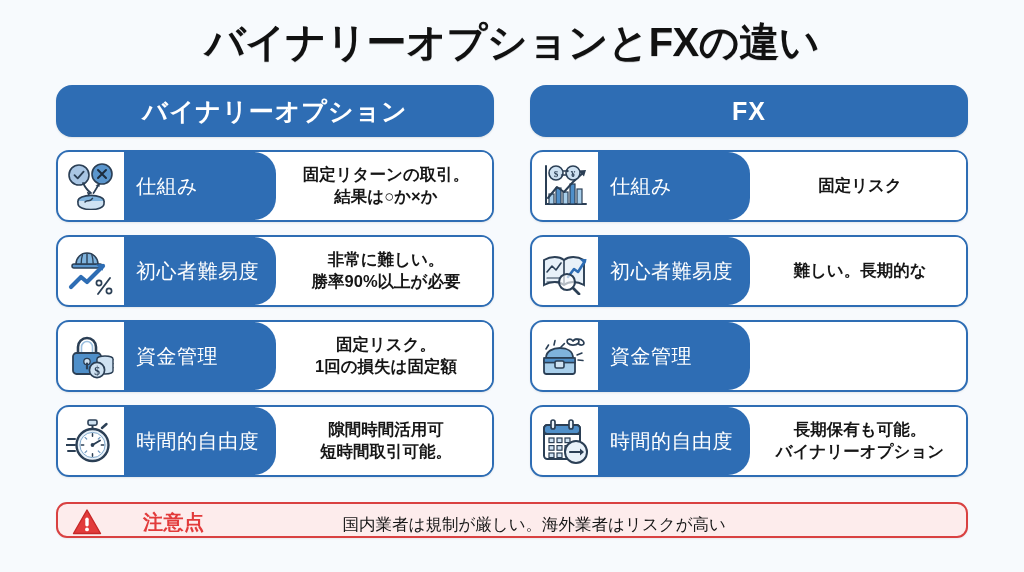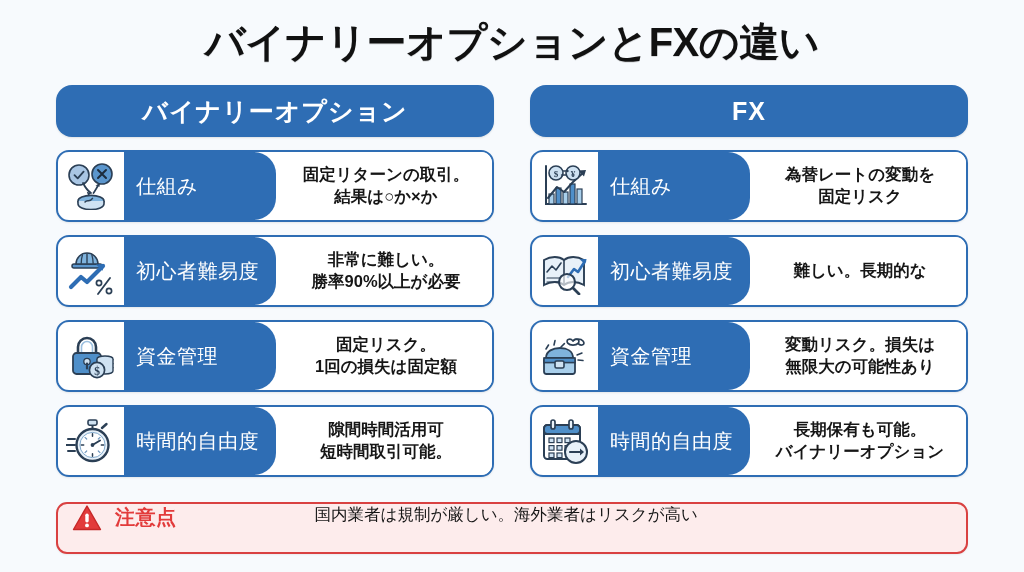--- a/index.html
+++ b/index.html
@@ -120,27 +120,28 @@
     color: #161616;
     white-space: nowrap;
   }
 
   
   #warning-bar {
     position: absolute;
     left: 56px;
     right: 56px;
     top: 502px;
-    height: 52px;
+    height: 36px;
     background: #fdecec;
     border: 2px solid #d94141;
     border-radius: 11px;
     display: flex;
-    align-items: flex-start;
+    align-items: flex-end;
     box-shadow: 0 1px 2px rgba(0,0,0,0.06);
+    gap: 28px;
   }
 
   #warning-icon { margin-left: 14px; display: flex; align-items: center; }
 
   #warning-label {
     margin-left: 13px;
     color: #e23b3b;
     font-size: 20px;
     font-weight: 700;
     letter-spacing: 0.5px;
@@ -290,21 +291,20 @@
               <circle cx="33" cy="11" r="7" fill="#cfe2f2" stroke="#2b3f55" stroke-width="1.6"></circle>
               <text x="33" y="15" font-family="'Liberation Serif', serif" font-size="9" font-weight="700" fill="#2b3f55" text-anchor="middle">¥</text>
               <path d="M23.5 9 h3 M23 13 h3.5" stroke="#2b3f55" stroke-width="1.4" stroke-linecap="round"></path>
               <path d="M27 7.6 l2.2 1.4 l-2.2 1.4 z" fill="#2b3f55"></path>
               <path d="M22.8 11.6 l-2.2 1.4 l2.2 1.4 z" fill="#2b3f55"></path>
             </svg>
           </div>
           <div class="row-label">仕組み</div>
         </div>
         <div class="row-desc">
-          <span>為替レートの変動を</span>
           <span>固定リスク</span>
         </div>
       </div>
 
       <div class="row">
         <div class="row-left">
           <div class="row-icon">
             <svg width="50" height="48" viewBox="0 0 50 48">
               <path d="M4 13 C11 9, 19 9, 24 13 C29 9, 37 9, 44 13 v25 C37 34, 29 34, 24 38 C19 34, 11 34, 4 38 z" fill="#e8f1f9" stroke="#2b3f55" stroke-width="1.9"></path>
               <path d="M24 13 v25" stroke="#2b3f55" stroke-width="1.6"></path>
@@ -333,24 +333,20 @@
               </g>
               <path d="M6 17 l2.5 -4 M14 13 l1 -4.4 M21 15 l3.4 -3.4" stroke="#2b3f55" stroke-width="1.6" stroke-linecap="round"></path>
               <path d="M6 26 C6 19, 13 16, 20 16 C27 16, 33 19, 33 26 z" fill="#7fb3dd" stroke="#2b3f55" stroke-width="1.8"></path>
               <rect x="4" y="26" width="31" height="16" rx="2.5" fill="#a9cfeb" stroke="#2b3f55" stroke-width="1.8"></rect>
               <rect x="4" y="26" width="31" height="4.6" fill="#4f8fc9" stroke="#2b3f55" stroke-width="1.6"></rect>
               <rect x="15" y="29" width="9" height="7" rx="1.6" fill="#cfe2f2" stroke="#2b3f55" stroke-width="1.6"></rect>
               <path d="M37 23 l5 -2 M38 28 l5 0.6" stroke="#2b3f55" stroke-width="1.5" stroke-linecap="round"></path>
             </svg>
           </div>
           <div class="row-label">資金管理</div>
-        </div>
-        <div class="row-desc">
-          <span>変動リスク。損失は</span>
-          <span>無限大の可能性あり</span>
         </div>
       </div>
 
       <div class="row">
         <div class="row-left">
           <div class="row-icon">
             <svg width="50" height="48" viewBox="0 0 50 48">
               <rect x="4" y="8" width="36" height="34" rx="3.5" fill="#ffffff" stroke="#2b3f55" stroke-width="2"></rect>
               <path d="M4 17 h36" stroke="#2b3f55" stroke-width="1.8"></path>
               <rect x="4" y="8" width="36" height="9" rx="3.5" fill="#4f8fc9" stroke="#2b3f55" stroke-width="2"></rect>

